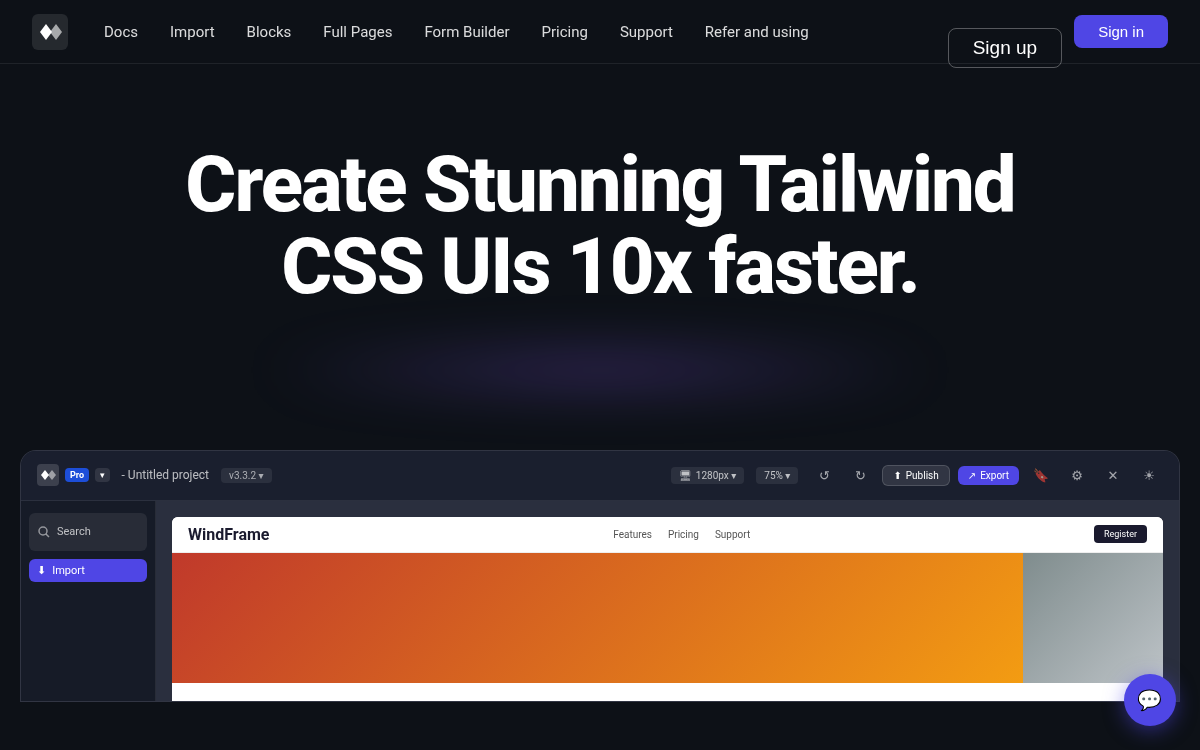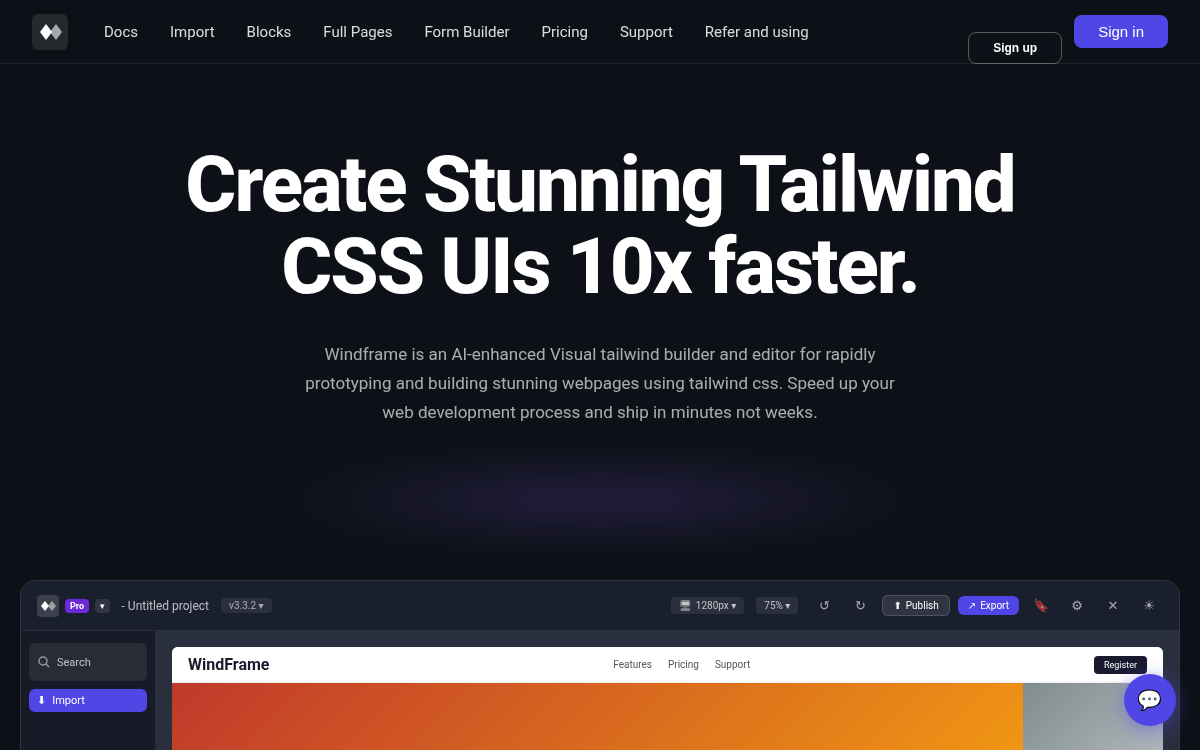--- a/index.html
+++ b/index.html
@@ -67,22 +67,22 @@
       align-items: center;
       gap: 12px;
     }
 
     .btn-signup {
       background: transparent;
       border: 1px solid rgba(255,255,255,0.3);
       color: #ffffff;
       padding: 8px 24px;
       border-radius: 8px;
-      font-size: 12px;
-      font-weight: 700;
+      font-size: 19px;
+      font-weight: 400;
       cursor: pointer;
       margin-top: 32px;
     }
 
     .btn-signin {
       background: #4f46e5;
       border: none;
       color: #ffffff;
       padding: 8px 24px;
       border-radius: 8px;
@@ -165,21 +165,21 @@
       align-items: center;
       gap: 6px;
     }
 
     .app-logo-mini {
       width: 22px;
       height: 22px;
     }
 
     .badge-pro {
-      background: #6d28d9;
+      background: #1d4ed8;
       color: #fff;
       font-size: 9px;
       font-weight: 700;
       padding: 2px 5px;
       border-radius: 4px;
     }
 
     .badge-dropdown {
       background: rgba(255,255,255,0.1);
       color: #fff;
@@ -432,21 +432,20 @@
     </ul>
   </div>
   <div class="navbar-right">
     <button class="btn-signup">Sign up</button>
     <button class="btn-signin">Sign in</button>
   </div>
 </nav>
 
 <section class="hero">
   <h1 class="hero-title">Create Stunning Tailwind CSS UIs 10x faster.</h1>
-  <p class="hero-subtitle">Windframe is an AI-enhanced Visual tailwind builder and editor for rapidly prototyping and building stunning webpages using tailwind css. Speed up your web development process and ship in minutes not weeks.</p>
 </section>
 
 <div style="position:relative; height:0;">
   <div style="position:absolute; bottom:0; left:50%; transform:translateX(-50%); width:700px; height:60px; background:radial-gradient(ellipse, rgba(139,92,246,0.35) 0%, transparent 70%); filter:blur(25px); pointer-events:none; z-index:1;"></div>
 </div>
 
 <div class="preview-container">
   <div class="app-mockup">
 
     <div class="app-topbar">

